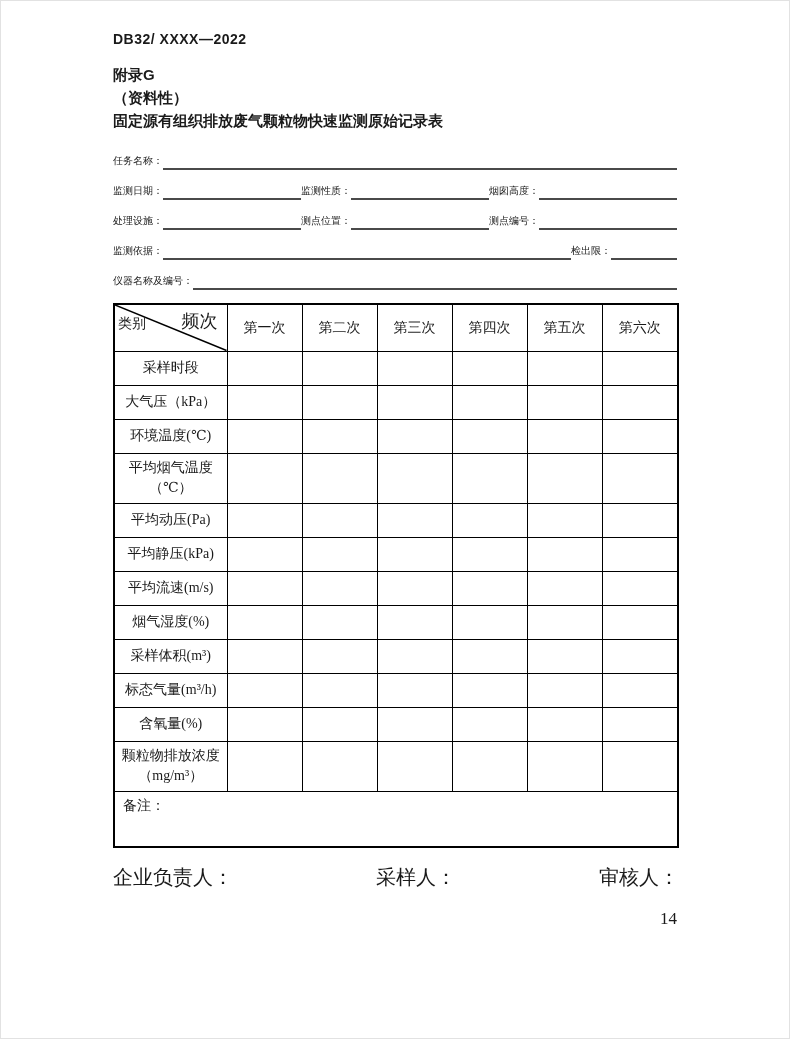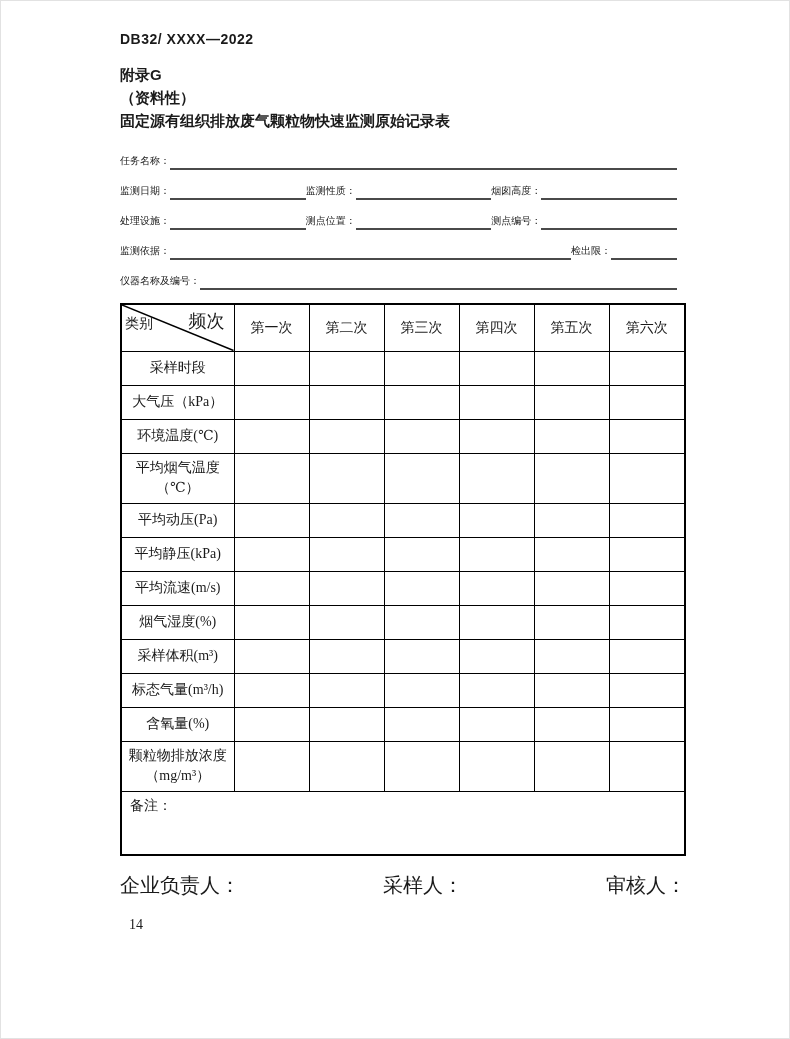--- a/index.html
+++ b/index.html
@@ -4,21 +4,21 @@
 <style>
   * { margin:0; padding:0; box-sizing:border-box; }
   html,body { background:#ffffff; }
   body {
     width:790px; height:1039px;
     font-family:"Liberation Serif","DejaVu Serif",serif;
     color:#1a1a1a;
     border:1px solid #e2e2e2;
     overflow:hidden;
   }
-  .page-inner { padding:30px 112px 0 112px;margin-left:7px; }
+  .page-inner { padding:30px 112px 0 112px; }
 
   .doc-code {
     font-family:"Liberation Sans","DejaVu Sans",sans-serif;
     font-weight:bold; font-size:14px; letter-spacing:0.5px;
   }
 
   .title-block { text-align:left; margin-top:16px; }
   .title-block div {
     font-family:"Liberation Sans","DejaVu Sans",sans-serif;
     font-weight:bold; font-size:15px; line-height:23px;
@@ -40,27 +40,27 @@
   .rec .single td { height:34px; }
   .rec .double td { height:50px; }
   .rec td.lbl div { line-height:20px; }
   .rec td.lbl div:empty { display:none; }
 
   td.corner { position:relative; }
   td.corner svg { position:absolute; left:0; top:0; width:100%; height:100%; display:block; }
   .corner-top { position:absolute; top:4px; right:9px; font-size:18px; }
   .corner-bottom { position:absolute; bottom:18px; left:3px; font-size:14px; }
 
-  td.remark { height:64px; text-align:left; vertical-align:top; padding:5px 8px; }
+  td.remark { height:56px; text-align:left; vertical-align:top; padding:5px 8px; }
 
   .footer-row {
     width:566px; display:flex; justify-content:space-between;
     margin-top:16px; font-size:20px;
   }
-  .page-num { margin-top:18px; padding-left:9px; font-size:14px; }
+  .page-num { margin-top:18px; padding-left:9px; font-size:17px;text-align:right; }
 </style>
 </head>
 <body>
 
 <div class="page-inner">
 
   <div class="doc-code">DB32/ XXXX—2022</div>
 
   <div class="title-block">
     <div>附录G</div>

